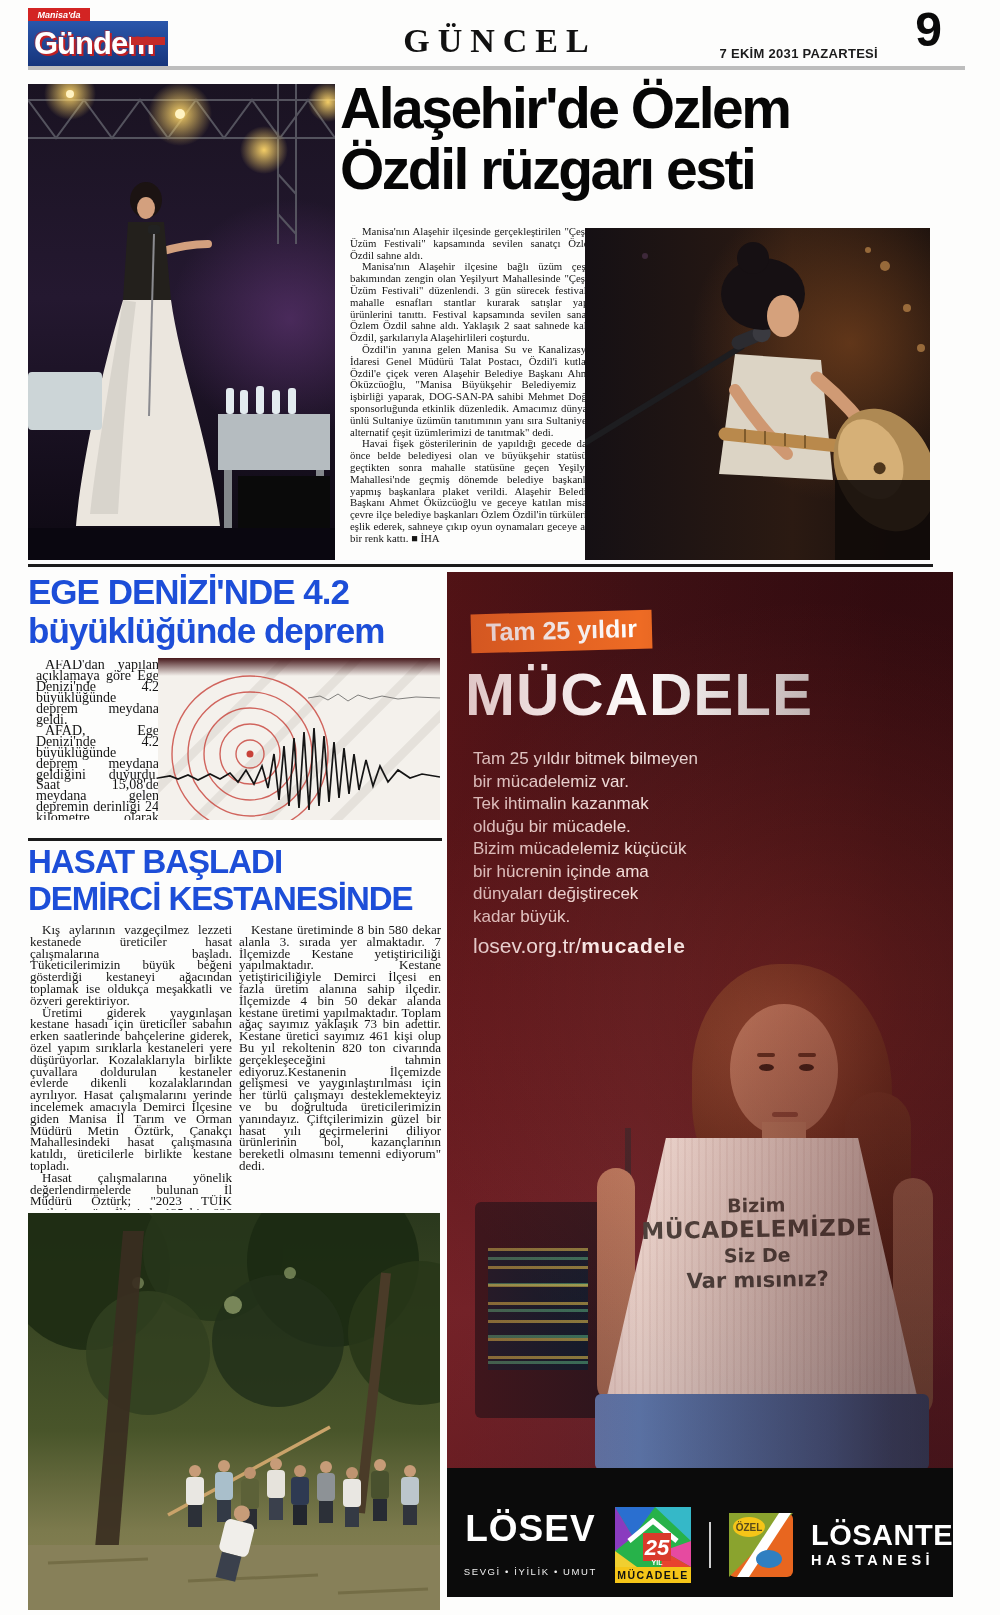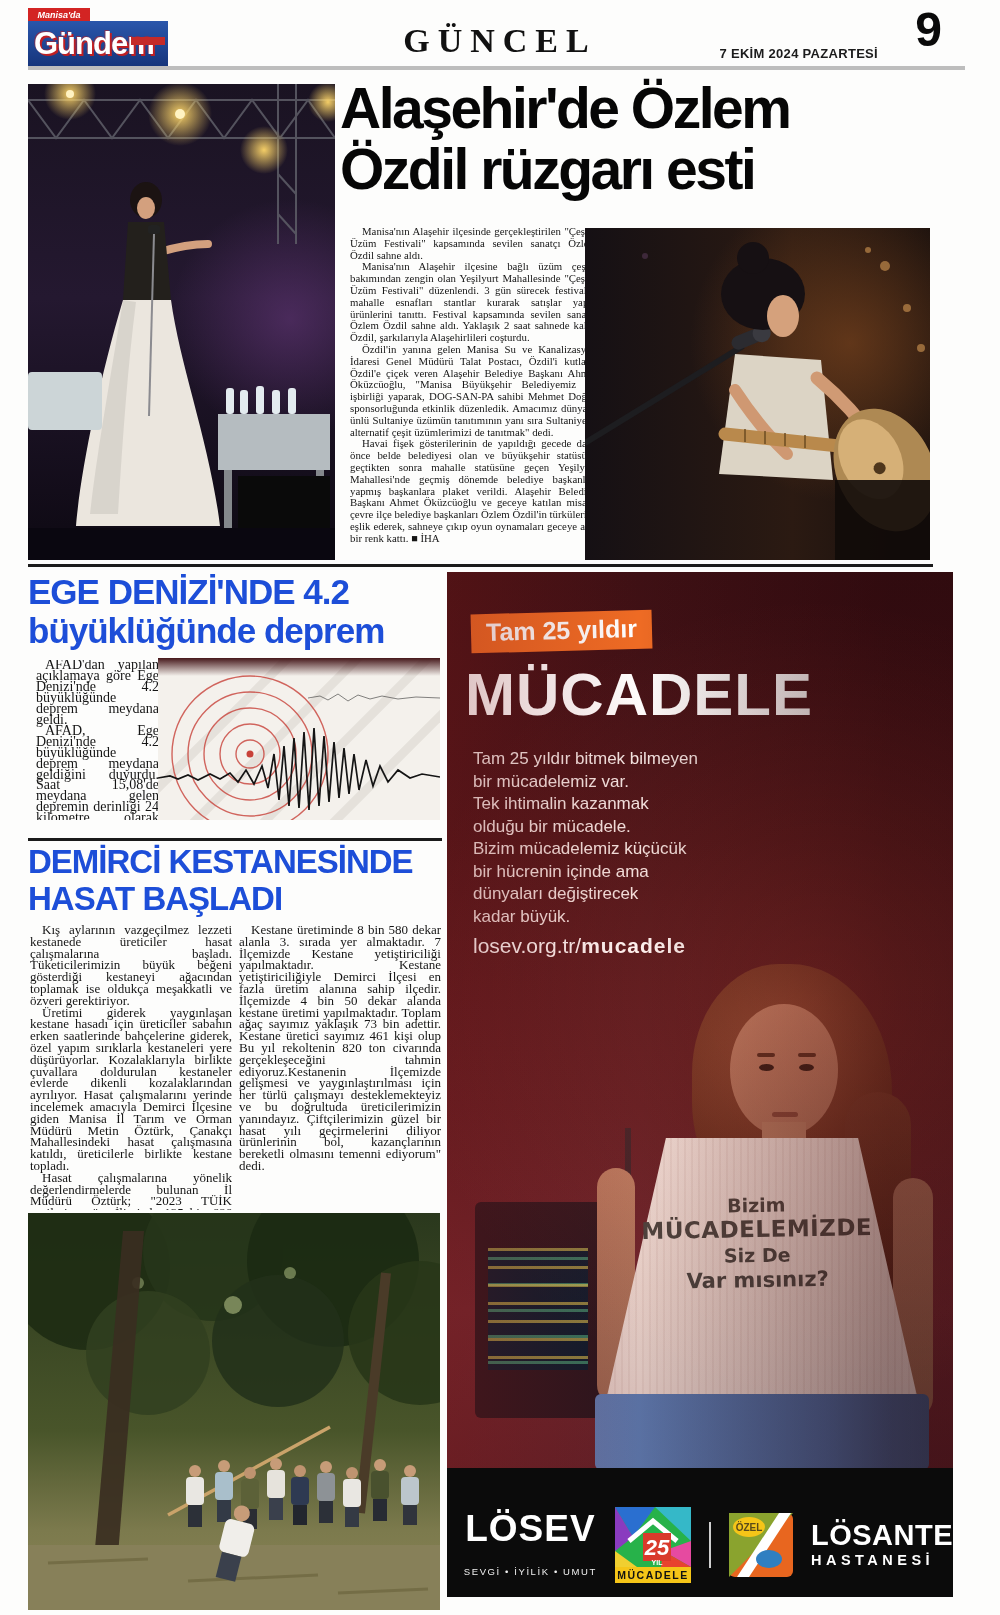--- a/index.html
+++ b/index.html
@@ -110,21 +110,21 @@
 <div class="page">
 
   <div class="abs logo">
     <div class="logo-tab">Manisa'da</div>
     <div class="logo-box">
       <span class="logo-title">Gündem</span>
       <span class="logo-strip"></span>
     </div>
   </div>
   <div class="abs section-title">GÜNCEL</div>
-  <div class="abs date">7 EKİM 2024 PAZARTESİ</div>
+  <div class="abs date">7 EKİM 2031 PAZARTESİ</div>
   <div class="abs pagenum">9</div>
   <div class="abs head-rule"></div>
 
   <div class="abs photo ph-stage">
     <svg width="307" height="476" viewBox="0 0 307 476" xmlns="http://www.w3.org/2000/svg">
       <defs>
         <linearGradient id="stageBg" x1="0" y1="0" x2="0" y2="1">
           <stop offset="0" stop-color="#1a1322"></stop>
             <stop offset="0.45" stop-color="#241830"></stop>
             <stop offset="1" stop-color="#0d0912"></stop>
@@ -289,22 +289,22 @@
       </g>
       <circle cx="92" cy="96" r="3.5" fill="#c8423a"></circle>
       <path fill="none" stroke="#141414" stroke-width="1.7" d="M0 120 L12 118 L20 121 L30 117 L40 122 L52 116 L62 121 L72 115 L80 124 L88 112 L96 126 L104 108 L110 130 L116 96 L121 142 L126 88 L131 148 L136 80 L141 150 L146 74 L151 152 L156 70 L161 148 L166 78 L171 144 L176 84 L181 140 L186 90 L191 136 L196 96 L201 132 L208 102 L215 128 L222 108 L230 124 L240 112 L252 120 L264 116 L282 119"></path>
       <path fill="none" stroke="#333" stroke-width="1" opacity="0.6" d="M150 40 L162 38 L170 42 L180 36 L190 43 L200 37 L212 41 L224 38 L240 41 L258 39 L282 40"></path>
     </svg>
   </div>
 
   <div class="abs hr-dark hr2"></div>
 
   <div class="abs h-sec h-chestnut">
+    <div>HASAT BAŞLADI</div>
     <div>DEMİRCİ KESTANESİNDE</div>
-    <div>HASAT BAŞLADI</div>
   </div>
   <div class="abs body-serif chest-col chest-col1">
     <p>Kış aylarının vazgeçilmez lezzeti kestanede üreticiler hasat çalışmalarına başladı. Tüketicilerimizin büyük beğeni gösterdiği kestaneyi ağacından toplamak ise oldukça meşakkatli ve özveri gerektiriyor.</p>
     <p>Üretimi giderek yaygınlaşan kestane hasadı için üreticiler sabahın erken saatlerinde bahçelerine giderek, özel yapım sırıklarla kestaneleri yere düşürüyorlar. Kozalaklarıyla birlikte çuvallara doldurulan kestaneler evlerde dikenli kozalaklarından ayrılıyor. Hasat çalışmalarını yerinde incelemek amacıyla Demirci İlçesine giden Manisa İl Tarım ve Orman Müdürü Metin Öztürk, Çanakçı Mahallesindeki hasat çalışmasına katıldı, üreticilerle birlikte kestane topladı.</p>
     <p>Hasat çalışmalarına yönelik değerlendirmelerde bulunan İl Müdürü Öztürk; "2023 TÜİK verilerine göre İlimizde 135 bin 686 adet ağaç sayısı ile 8 bin 580 dekar alanda, toplam 2 bin 739 ton kestane üretimi yapılmaktadır. Ağaç başı verim ortalama 27,85 kg'dır. İlimiz</p>
   </div>
   <div class="abs body-serif chest-col chest-col2">
     <p>Kestane üretiminde 8 bin 580 dekar alanla 3. sırada yer almaktadır. 7 İlçemizde Kestane yetiştiriciliği yapılmaktadır. Kestane yetiştiriciliğiyle Demirci İlçesi en fazla üretim alanına sahip ilçedir. İlçemizde 4 bin 50 dekar alanda kestane üretimi yapılmaktadır. Toplam ağaç sayımız yaklaşık 73 bin adettir. Kestane üretici sayımız 461 kişi olup Bu yıl rekoltenin 820 ton civarında gerçekleşeceğini tahmin ediyoruz.Kestanenin İlçemizde gelişmesi ve yaygınlaştırılması için her türlü çalışmayı desteklemekteyiz ve bu doğrultuda üreticilerimizin yanındayız. Çiftçilerimizin güzel bir hasat yılı geçirmelerini diliyor ürünlerinin bol, kazançlarının bereketli olmasını temenni ediyorum" dedi.</p>
   </div>
 

